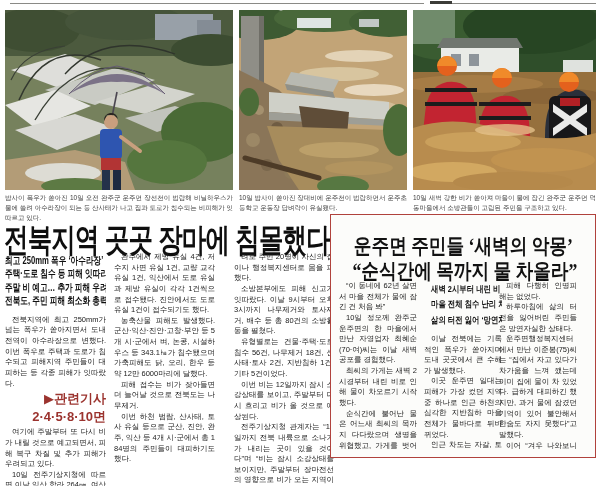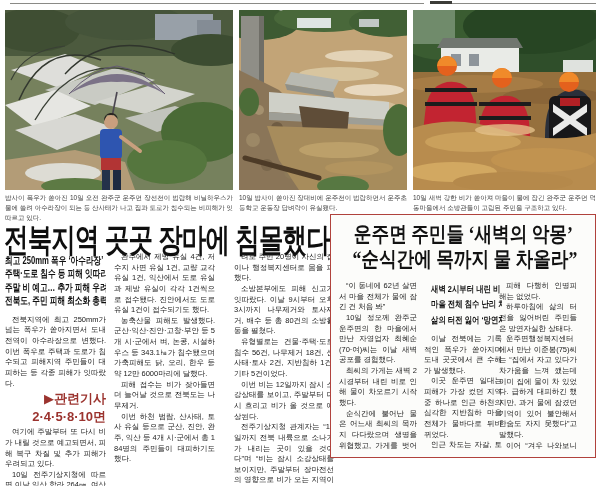--- a/index.html
+++ b/index.html
@@ -19,21 +19,21 @@
   .lcol{position:absolute;top:252px;width:101px;height:234px;overflow:hidden;}
   .subhead-left{margin:2px 0 7px 0;}
   .subhead-left div{font-weight:800;font-size:10.5px;line-height:1.28;white-space:nowrap;
            transform:scaleX(.73);transform-origin:left center;color:#101010;}
   .bp{margin:0;font-size:7.5px;line-height:1.42;text-align:justify;word-break:break-all;
       text-indent:7px;color:#202020;}
   .related{margin:1px 0;font-size:13px;font-weight:700;color:#9b332e;text-align:right;}
   
   .rbox{position:absolute;left:330px;top:214px;width:264px;height:242px;
         border:1.5px solid #b0423c;background:#fcfcfa;}
-  .headline-right{text-align:center;margin-top:7px;font-family:"Liberation Serif","DejaVu Serif",serif;}
+  .headline-right{text-align:center;margin-top:19px;font-family:"Liberation Serif","DejaVu Serif",serif;}
   .headline-right div{line-height:1.18;}
   .headline-right span{display:inline-block;white-space:nowrap;font-weight:700;font-size:21px;
         color:#121212;transform:scaleX(.84);transform-origin:center;}
   .rcol{position:absolute;top:66px;width:78px;height:168px;overflow:hidden;}
   .subhead-right{margin:1px 0 6px 0;text-align:center;}
   .subhead-right div{font-weight:800;font-size:9px;line-height:1.7;white-space:nowrap;
         transform:scaleX(.82);transform-origin:center;color:#101010;}
 </style>
 </head>
 <body>

